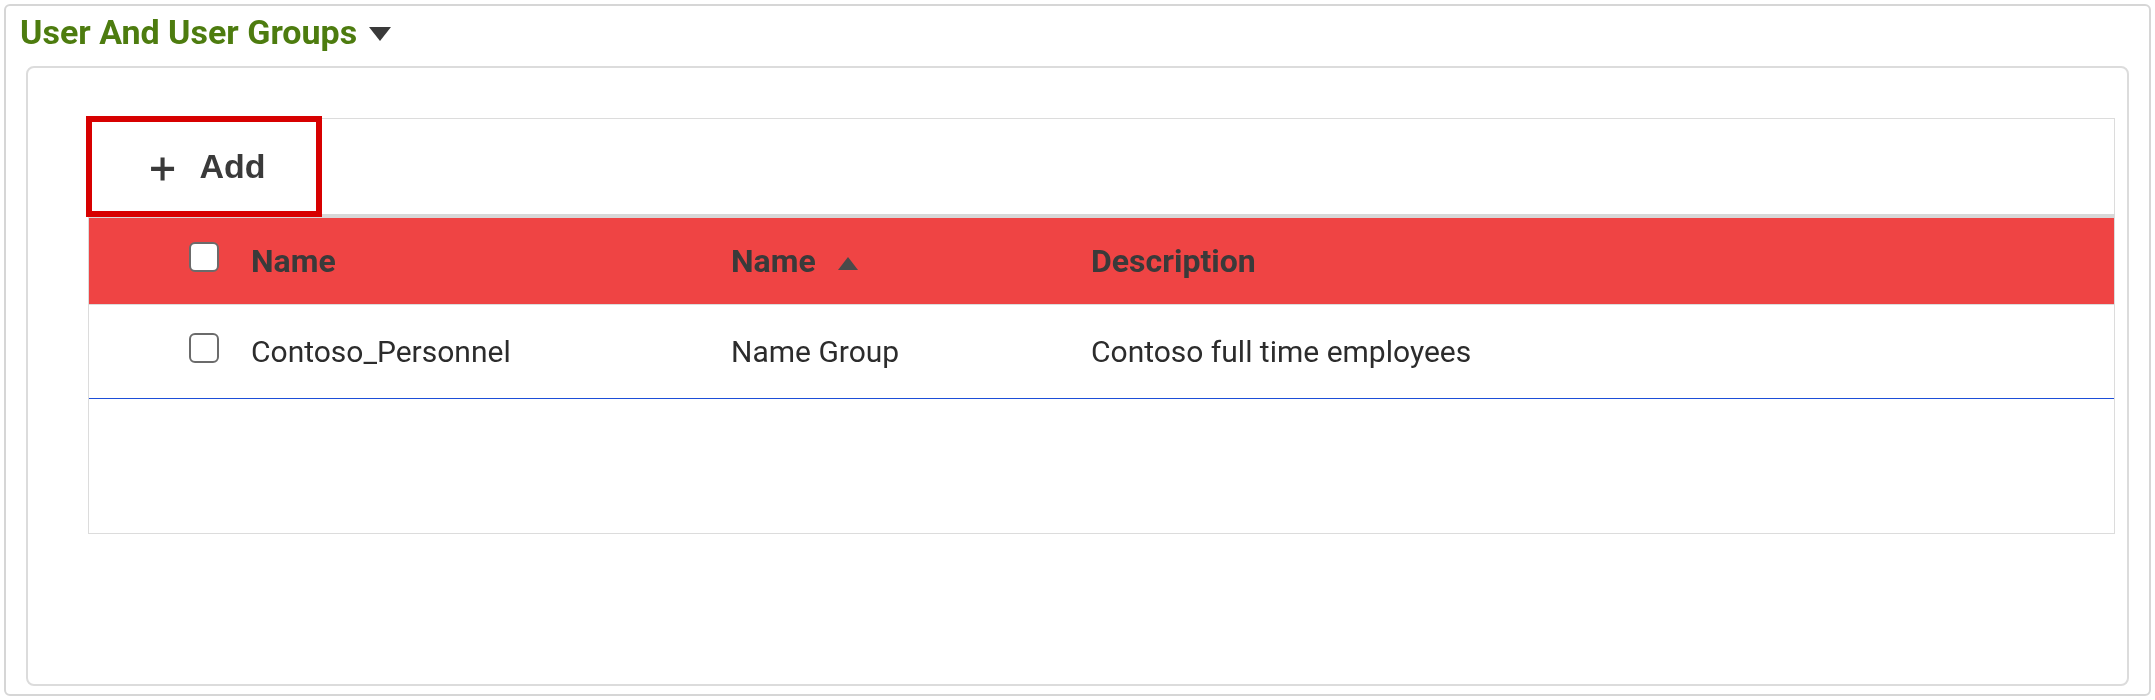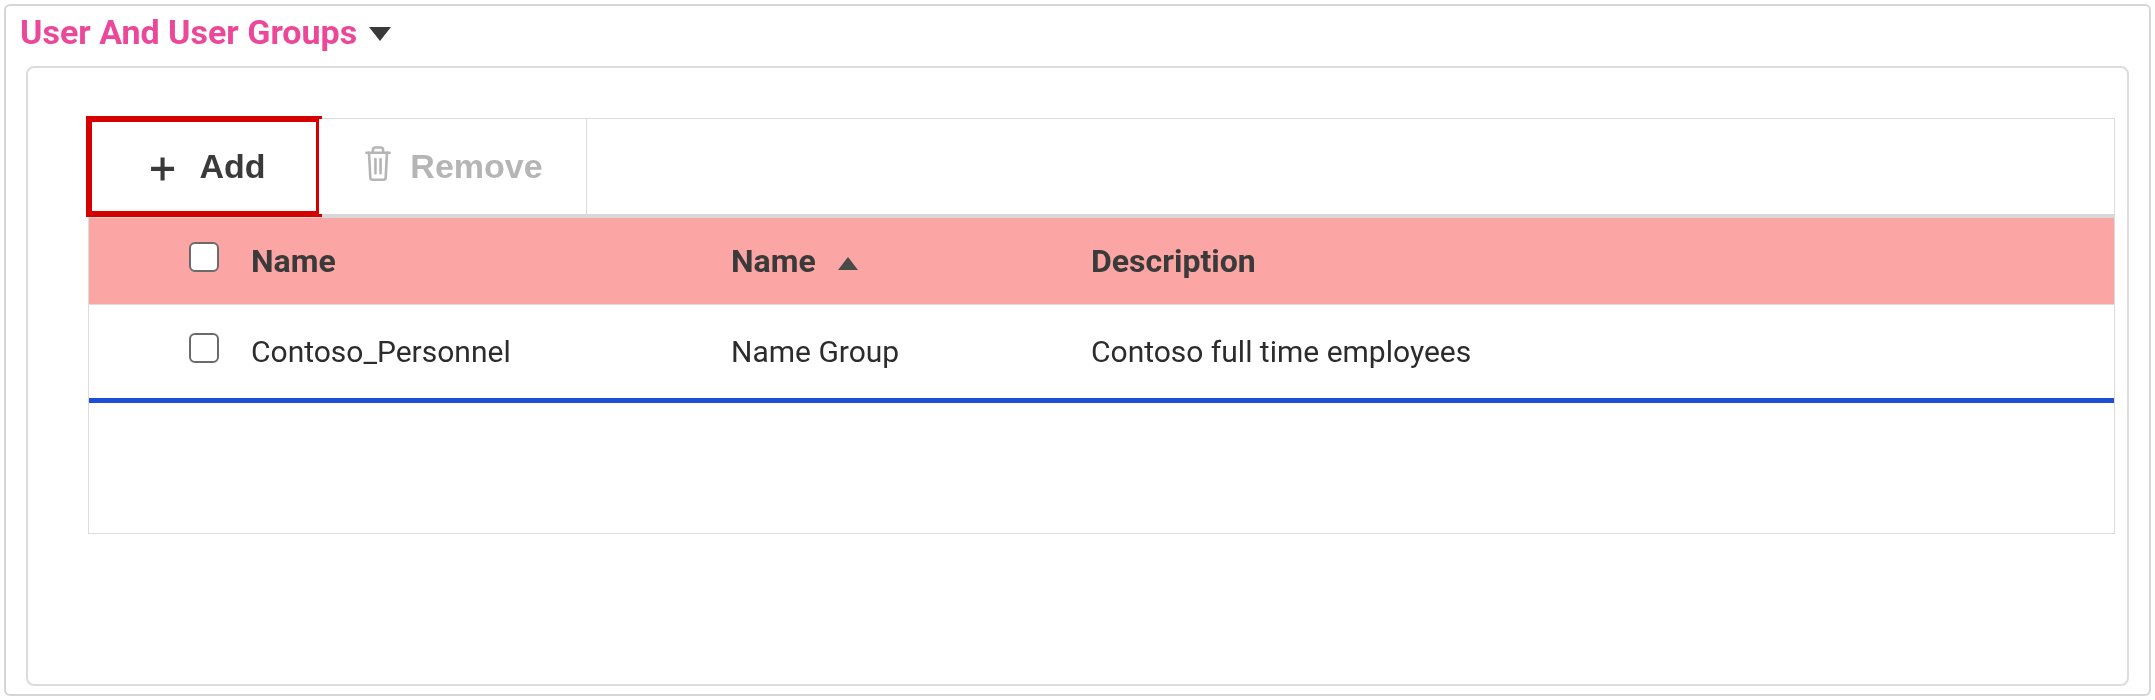--- a/index.html
+++ b/index.html
@@ -22,21 +22,21 @@
     }
     .panel-header {
       display: flex;
       align-items: center;
       gap: 12px;
       padding: 6px 14px 14px 14px;
     }
     .panel-title {
       font-size: 34px;
       font-weight: 700;
-      color: #ec4899;
+      color: #4d7c0f;
     }
     .caret-down {
       width: 0;
       height: 0;
       border-left: 11px solid transparent;
       border-right: 11px solid transparent;
       border-top: 14px solid #3a3a3a;
       margin-top: 4px;
     }
     .inner-panel {
@@ -94,21 +94,21 @@
       border: 1px solid #dcdcdc;
       border-top: 4px solid #d8d8d8;
       width: calc(100% - 72px);
       min-height: 320px;
     }
     table {
       width: 100%;
       border-collapse: collapse;
     }
     thead tr {
-      background: #fca5a5;
+      background: #ef4444;
       border-bottom: 1px solid #dcdcdc;
     }
     th {
       text-align: left;
       font-size: 32px;
       font-weight: 700;
       color: #3a3a3a;
       padding: 24px 12px;
     }
     th.col-check {
@@ -149,49 +149,37 @@
       height: 30px;
       border: 2.5px solid #6b6b6b;
       border-radius: 6px;
       display: inline-block;
       background: #ffffff;
       cursor: pointer;
       appearance: none;
       -webkit-appearance: none;
     }
     tbody tr {
-      border-bottom: 5px solid #1d4ed8;
+      border-bottom: 1px solid #1d4ed8;
     }
   </style>
 </head>
 <body>
 
 <div class="outer-panel">
   <div class="panel-header">
     <span class="panel-title">User And User Groups</span>
     <span class="caret-down"></span>
   </div>
 
   <div class="inner-panel">
     <div class="toolbar">
       <button class="toolbar-btn highlighted">
         <span class="plus-icon">＋</span>
         <span>Add</span>
-      </button>
-      <button class="toolbar-btn disabled">
-        <span class="trash-icon">
-          <svg viewBox="0 0 24 28" fill="none" stroke="#b5b5b5" stroke-width="2" stroke-linecap="round" stroke-linejoin="round">
-            <path d="M3 6h18"></path>
-            <path d="M8 6V4a2 2 0 0 1 2-2h4a2 2 0 0 1 2 2v2"></path>
-            <path d="M5 6l1 19a2 2 0 0 0 2 2h8a2 2 0 0 0 2-2l1-19"></path>
-            <line x1="10" y1="11" x2="10" y2="22"></line>
-            <line x1="14" y1="11" x2="14" y2="22"></line>
-          </svg>
-        </span>
-        <span>Remove</span>
       </button>
     </div>
 
     <div class="table-wrap">
       <table>
         <thead>
           <tr>
             <th class="col-check">
               <input type="checkbox" class="chk" style="">
             </th>

